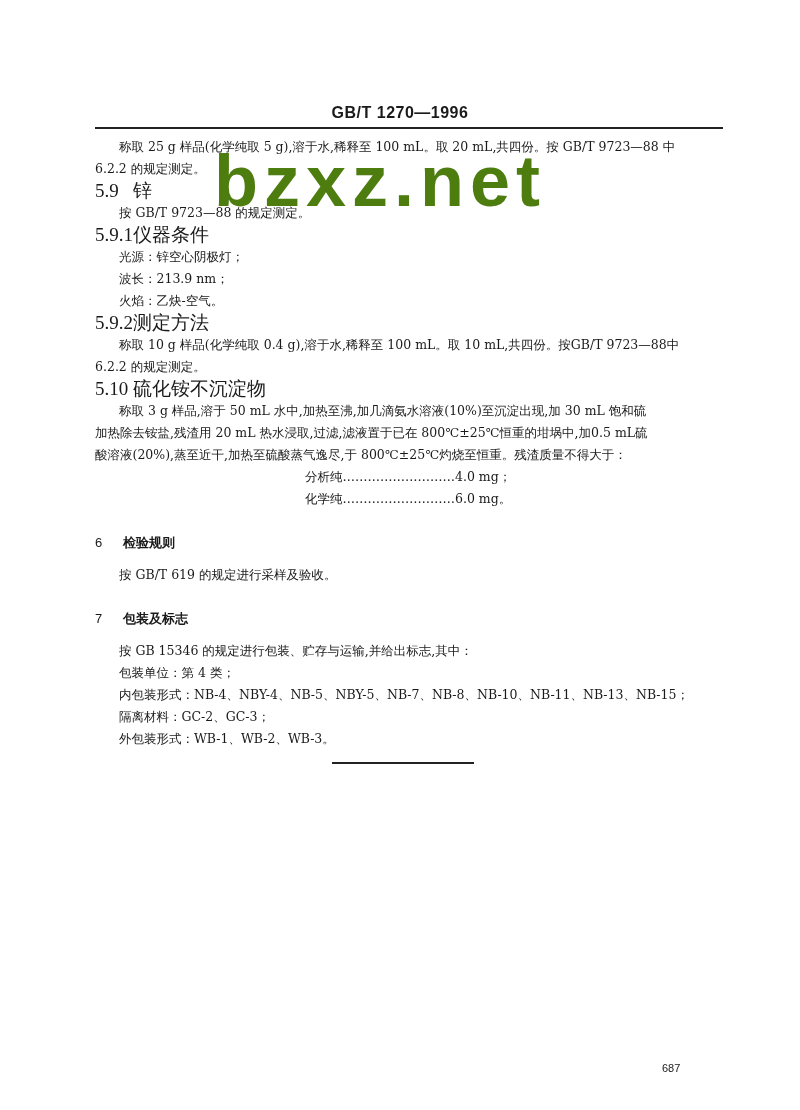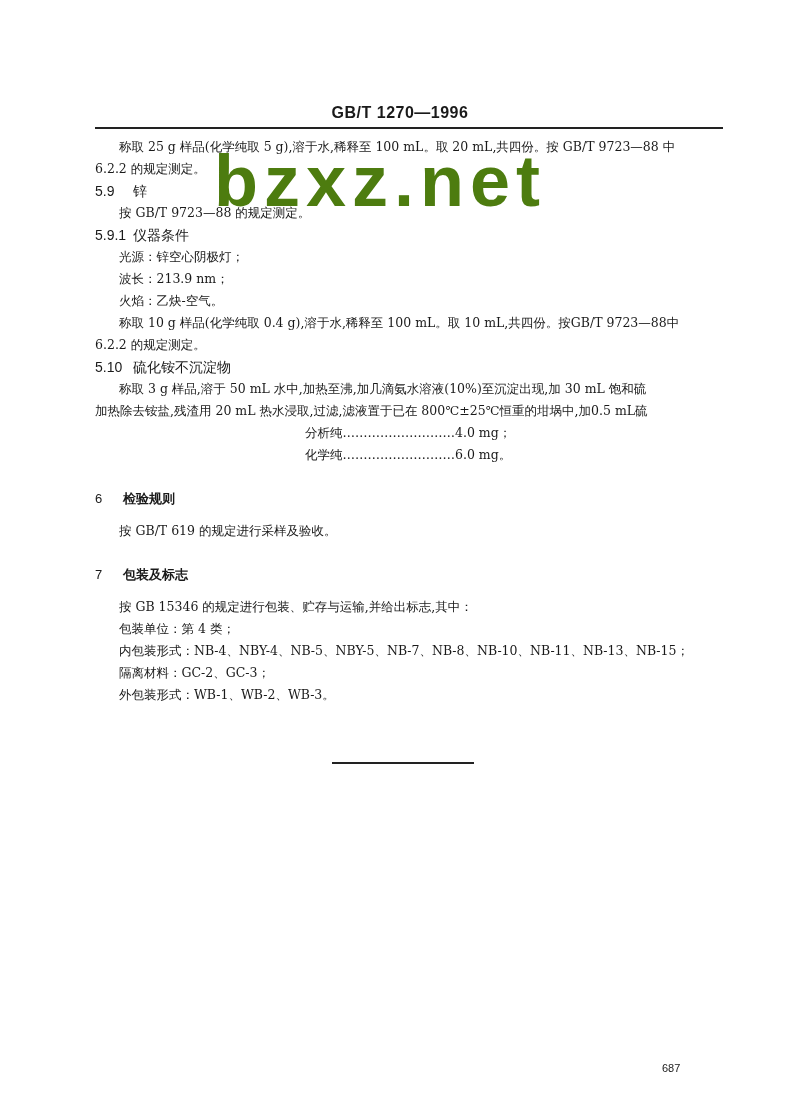--- a/index.html
+++ b/index.html
@@ -15,21 +15,21 @@
     position: absolute; top: 127px; left: 95px; width: 628px; height: 2px; background: #222;
   }
   .watermark {
     position: absolute; top: 140px; left: 190px; width: 380px; text-align: center;
     font-family: "Liberation Sans", "DejaVu Sans", sans-serif; font-weight: bold; font-size: 72px; color: #4d7c0f; letter-spacing: 6px;
     z-index: 0;
   }
   .content { position: absolute; left: 95px; top: 136px; width: 628px; z-index: 1; font-size: 12.5px; }
   .line { line-height: 22px; white-space: nowrap; }
   .indent { padding-left: 24px; }
-  .heading-sub { font-family: Liberation Sans, sans-serif; font-size: 14px; }
+  .heading-sub { font-family: Liberation Serif, serif; font-size: 19px; }
   .heading-sub .num { display: inline-block; width: 38px; }
   .heading-main { font-family: "Liberation Sans", "DejaVu Sans", sans-serif; font-size: 13px; font-weight: bold; margin-top: 22px; margin-bottom: 10px; }
   .heading-main .num { display: inline-block; width: 28px; font-weight: normal; }
   .grade { padding-left: 210px; }
   .end-rule { position: absolute; top: 762px; left: 332px; width: 142px; height: 2px; background: #222; }
   .page-number { position: absolute; top: 1062px; left: 662px; font-family: "Liberation Sans", "DejaVu Sans", sans-serif; font-size: 11px; }
 </style>
 </head>
 <body>
 
@@ -46,28 +46,32 @@
   </div>
   <div class="line indent">按 GB/T 9723—88 的规定测定。</div>
 
   <div class="line heading-sub">
     <span class="num">5.9.1</span><span>仪器条件</span>
   </div>
   <div class="line indent">光源：锌空心阴极灯；</div>
   <div class="line indent">波长：213.9 nm；</div>
   <div class="line indent">火焰：乙炔-空气。</div>
 
+  <div class="line heading-sub">
+    <span class="num">5.9.2</span><span>测定方法</span>
+  </div>
   <div class="line indent">称取 10 g 样品(化学纯取 0.4 g),溶于水,稀释至 100 mL。取 10 mL,共四份。按GB/T 9723—88中</div>
   <div class="line">6.2.2 的规定测定。</div>
 
   <div class="line heading-sub">
     <span class="num">5.10</span><span>硫化铵不沉淀物</span>
   </div>
   <div class="line indent">称取 3 g 样品,溶于 50 mL 水中,加热至沸,加几滴氨水溶液(10%)至沉淀出现,加 30 mL 饱和硫</div>
   <div class="line">加热除去铵盐,残渣用 20 mL 热水浸取,过滤,滤液置于已在 800℃±25℃恒重的坩埚中,加0.5 mL硫</div>
+  <div class="line">酸溶液(20%),蒸至近干,加热至硫酸蒸气逸尽,于 800℃±25℃灼烧至恒重。残渣质量不得大于：</div>
   <div class="line grade">分析纯………………………4.0 mg；</div>
   <div class="line grade">化学纯………………………6.0 mg。</div>
 
   <div class="line heading-main">
     <span class="num">6</span><span>检验规则</span>
   </div>
   <div class="line indent">按 GB/T 619 的规定进行采样及验收。</div>
 
   <div class="line heading-main">
     <span class="num">7</span><span>包装及标志</span>

